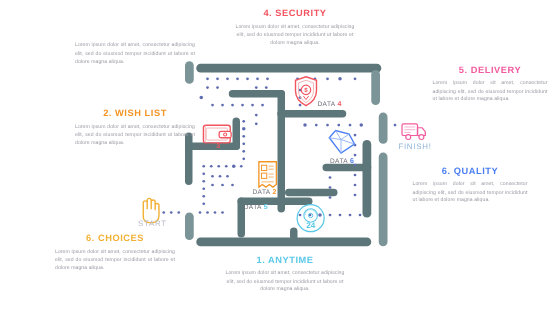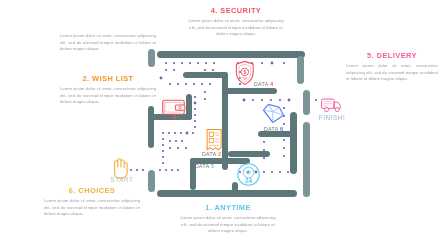--- a/index.html
+++ b/index.html
@@ -326,34 +326,38 @@
 
   <div class="blk" style="left:186px;top:6px;width:100px;">
     <div class="hd" style="color:#f2555f">4. SECURITY</div>
     <div class="bd ctr">Lorem ipsum dolor sit amet, consectetur adipiscing elit, sed do eiusmod tempor incididunt ut labore et dolore magna aliqua.</div>
   </div>
 
   <div class="blk" style="left:60px;top:33px;width:96px;">
     <div class="bd">Lorem ipsum dolor sit amet, consectetur adipiscing elit, sed do eiusmod tempor incididunt ut labore et dolore magna aliqua.</div>
   </div>
 
-  <div class="blk" style="left:60px;top:74px;width:96px;">
+  <div class="blk" style="left:60px;top:86px;width:96px;">
     <div class="hd" style="color:#f39423">2. WISH LIST</div>
     <div class="bd">Lorem ipsum dolor sit amet, consectetur adipiscing elit, sed do eiusmod tempor incididunt ut labore et dolore magna aliqua.</div>
   </div>
 
   <div class="blk" style="left:44px;top:186px;width:96px;">
     <div class="hd" style="color:#f2b134">6. CHOICES</div>
     <div class="bd">Lorem ipsum dolor sit amet, consectetur adipiscing elit, sed do eiusmod tempor incididunt ut labore et dolore magna aliqua.</div>
   </div>
 
   <div class="blk" style="left:178px;top:203px;width:100px;">
     <div class="hd" style="color:#5bc8e8">1. ANYTIME</div>
     <div class="bd ctr">Lorem ipsum dolor sit amet, consectetur adipiscing elit, sed do eiusmod tempor incididunt ut labore et dolore magna aliqua.</div>
   </div>
 
   <div class="blk" style="left:346px;top:51px;width:92px;">
     <div class="hd" style="color:#f25b9e">5. DELIVERY</div>
     <div class="bd">Lorem ipsum dolor sit amet, consectetur adipiscing elit, sed do eiusmod tempor incididunt ut labore et dolore magna aliqua.</div>
   </div>
 
+  <div class="blk" style="left:330px;top:132px;width:92px;">
+    <div class="hd" style="color:#4a7ef2">6. QUALITY</div>
+    <div class="bd">Lorem ipsum dolor sit amet, consectetur adipiscing elit, sed do eiusmod tempor incididunt ut labore et dolore magna aliqua.</div>
+  </div>
 
 </div>
 
 </body></html>

